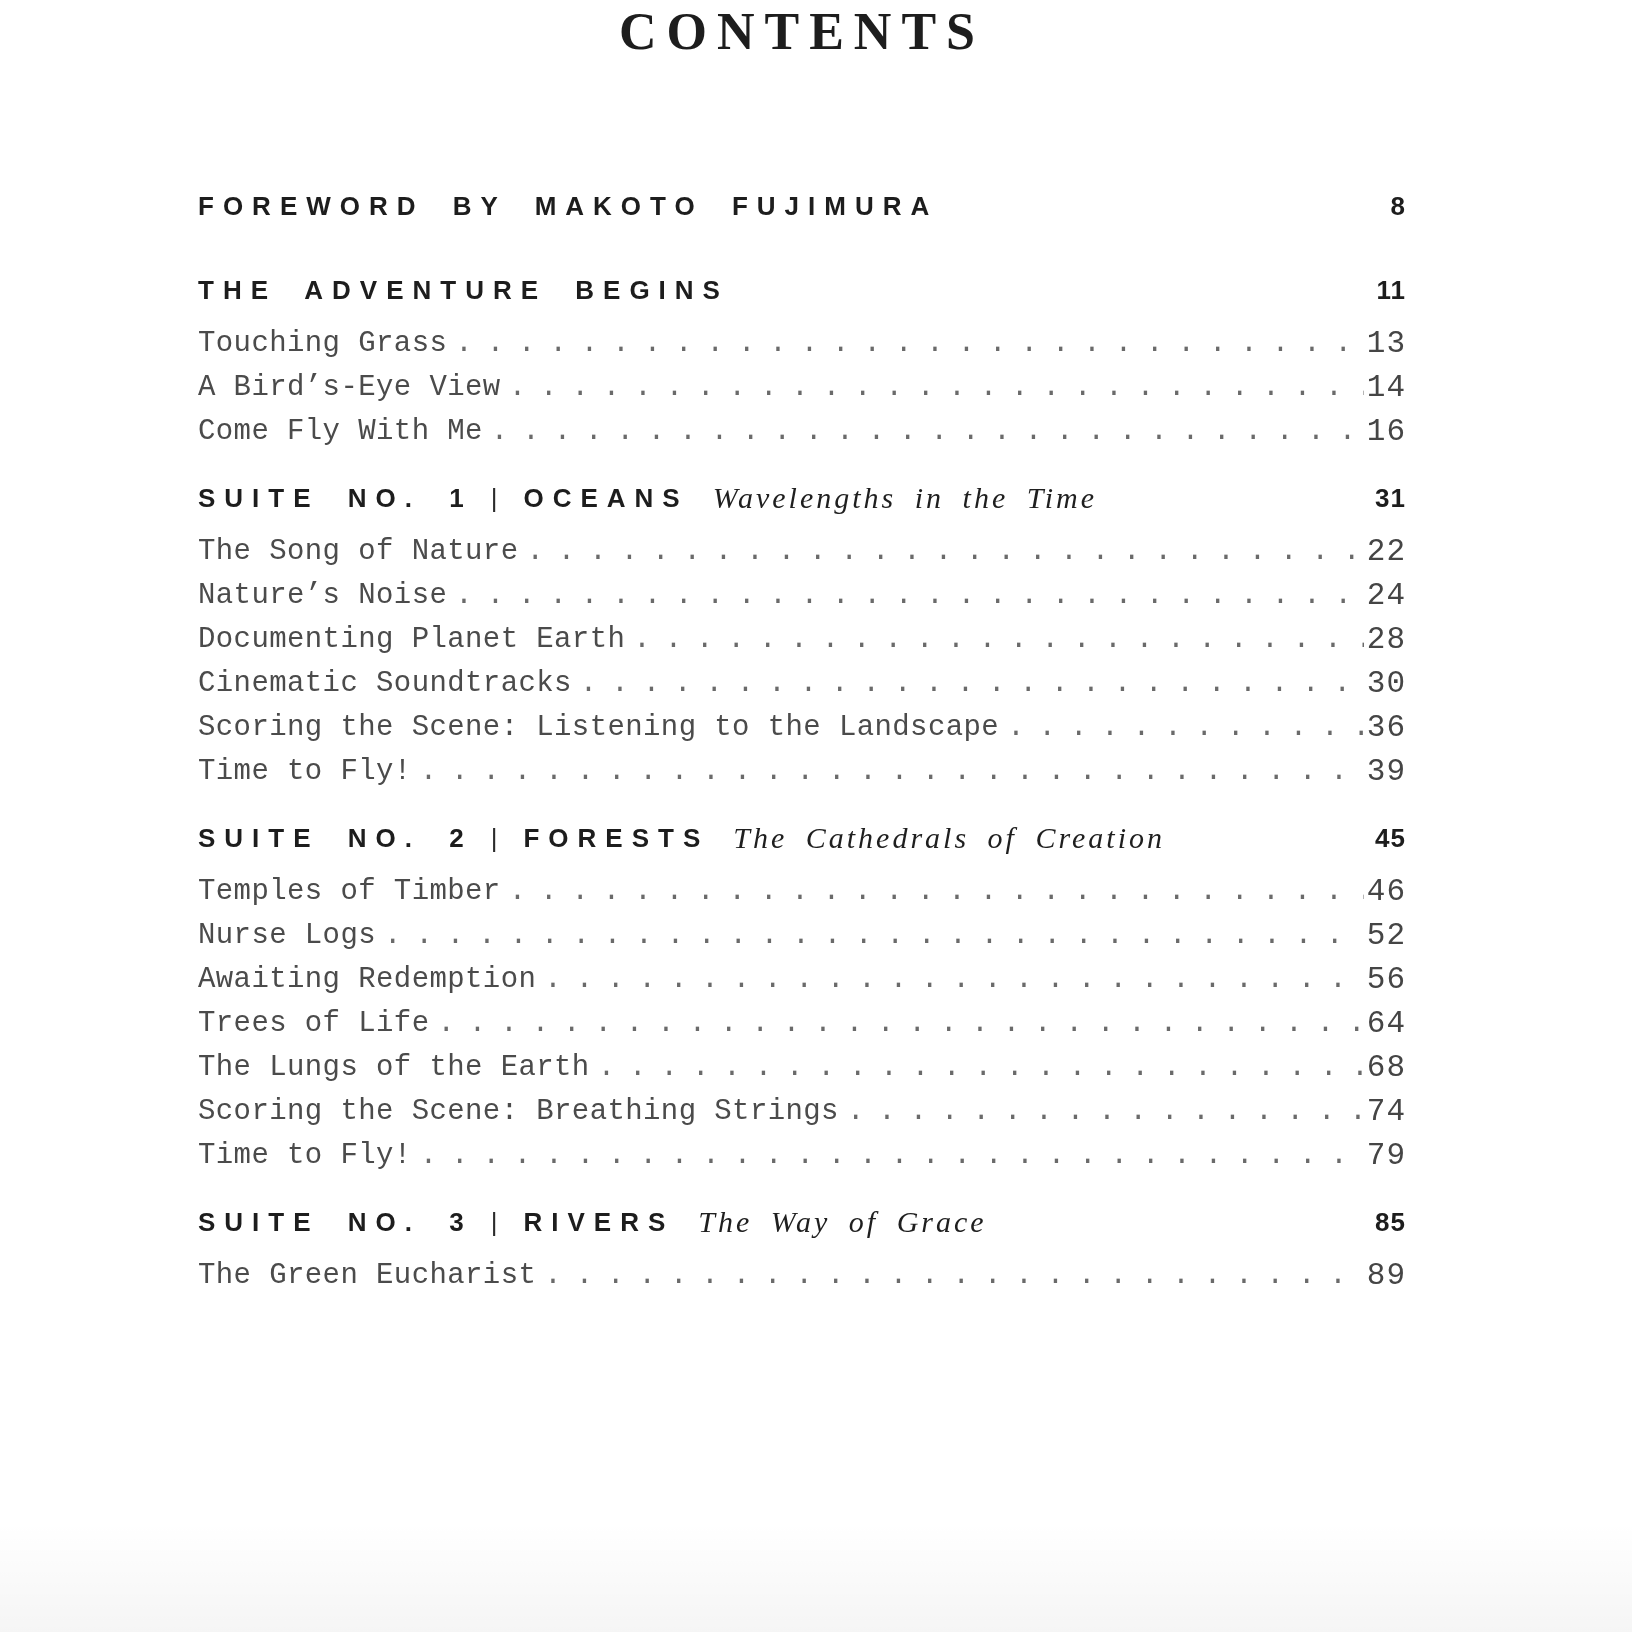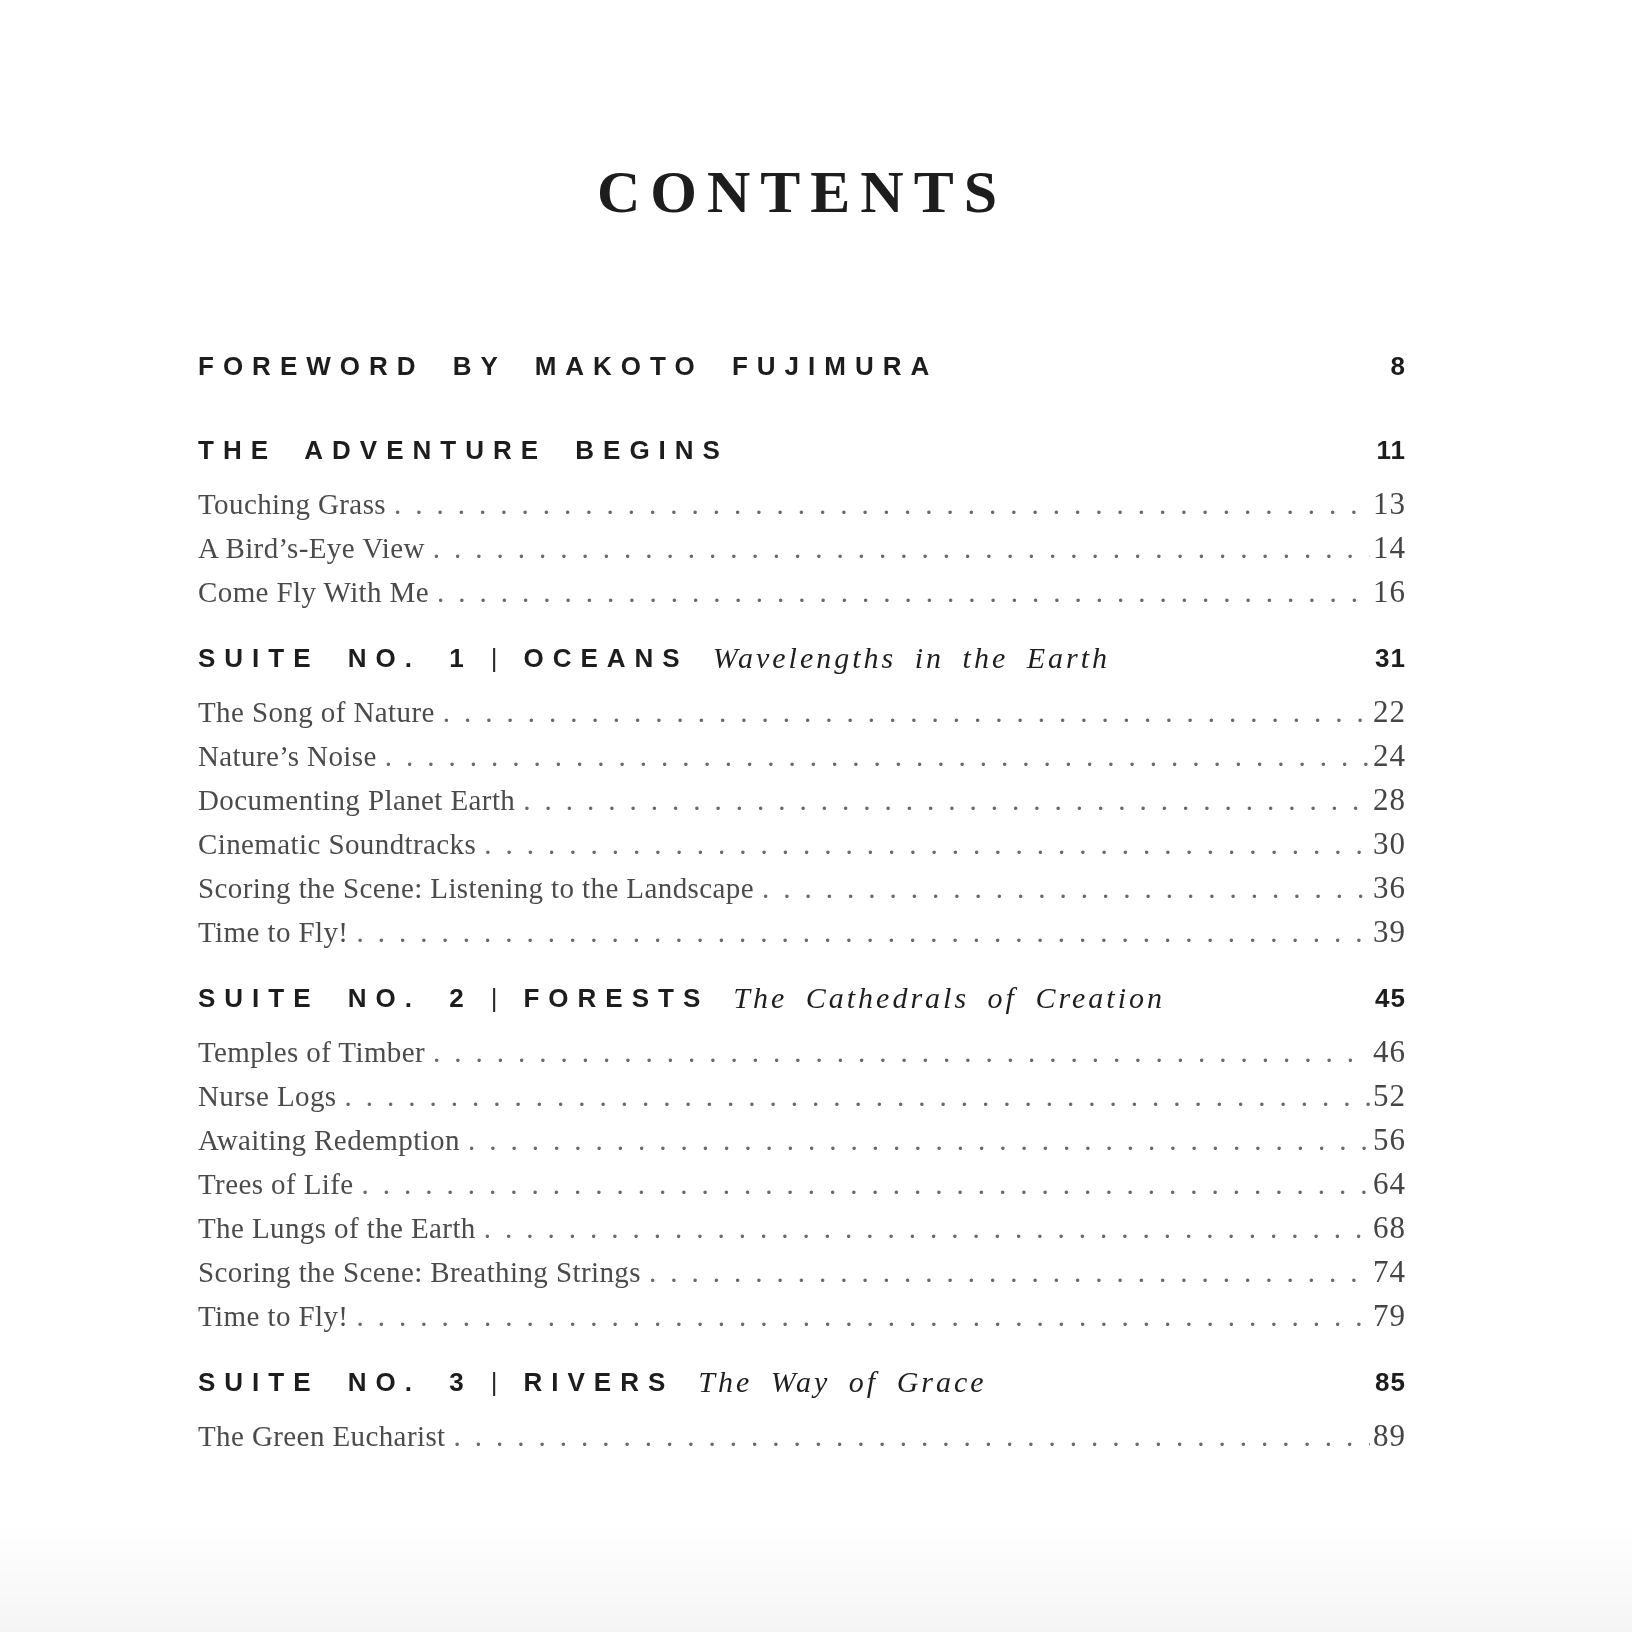--- a/index.html
+++ b/index.html
@@ -27,26 +27,25 @@
 
   .page {
     position: absolute;
     left: 198px;
     top: 0;
     width: 1208px;
   }
 
   .title {
     margin: 0;
-    padding-top: 160px;
     line-height: 64px;
     text-align: center;
     font-family: "Liberation Serif", serif;
     font-weight: 700;
-    font-size: 60px;
+    font-size: 52px;
     letter-spacing: 10px;
     color: #1d1d1d;
   }
 
   .toc { margin-top: 124px; }
 
   .section { margin-top: 0; }
   .section + .section { margin-top: 26px; }
   .section.empty + .section { margin-top: 48px; }
 
@@ -93,20 +92,21 @@
     list-style: none;
     margin: 14px 0 0 0;
     padding: 0;
   }
   .entry {
     display: flex;
     align-items: flex-start;
     line-height: 44px;
     font-size: 29px;
     white-space: nowrap;
+    font-family: Liberation Mono, monospace;
   }
   .entry-label {
     flex: 0 0 auto;
     color: #4b4b4b;
     letter-spacing: 0.4px;
   }
   .leader {
     flex: 1 1 auto;
     min-width: 0;
     overflow: hidden;
@@ -163,21 +163,21 @@
     <span class="leader" aria-hidden="true"></span>
     <span class="entry-page">16</span>
   </li>
         </ul>
   </section>
       <section class="section">
     <div class="sec-header">
       <span class="sec-label">SUITE NO. 1</span>
       <span class="pipe">|</span>
       <span class="category">OCEANS</span>
-      <span class="subtitle">Wavelengths in the Earth</span>
+      <span class="subtitle">Wavelengths in the Time</span>
       <span class="spacer"></span>
       <span class="sec-page">31</span>
     </div>
     <ul class="entries">
           <li class="entry">
     <span class="entry-label">The Song of Nature</span>
     <span class="leader" aria-hidden="true"></span>
     <span class="entry-page">22</span>
   </li>
           <li class="entry">

